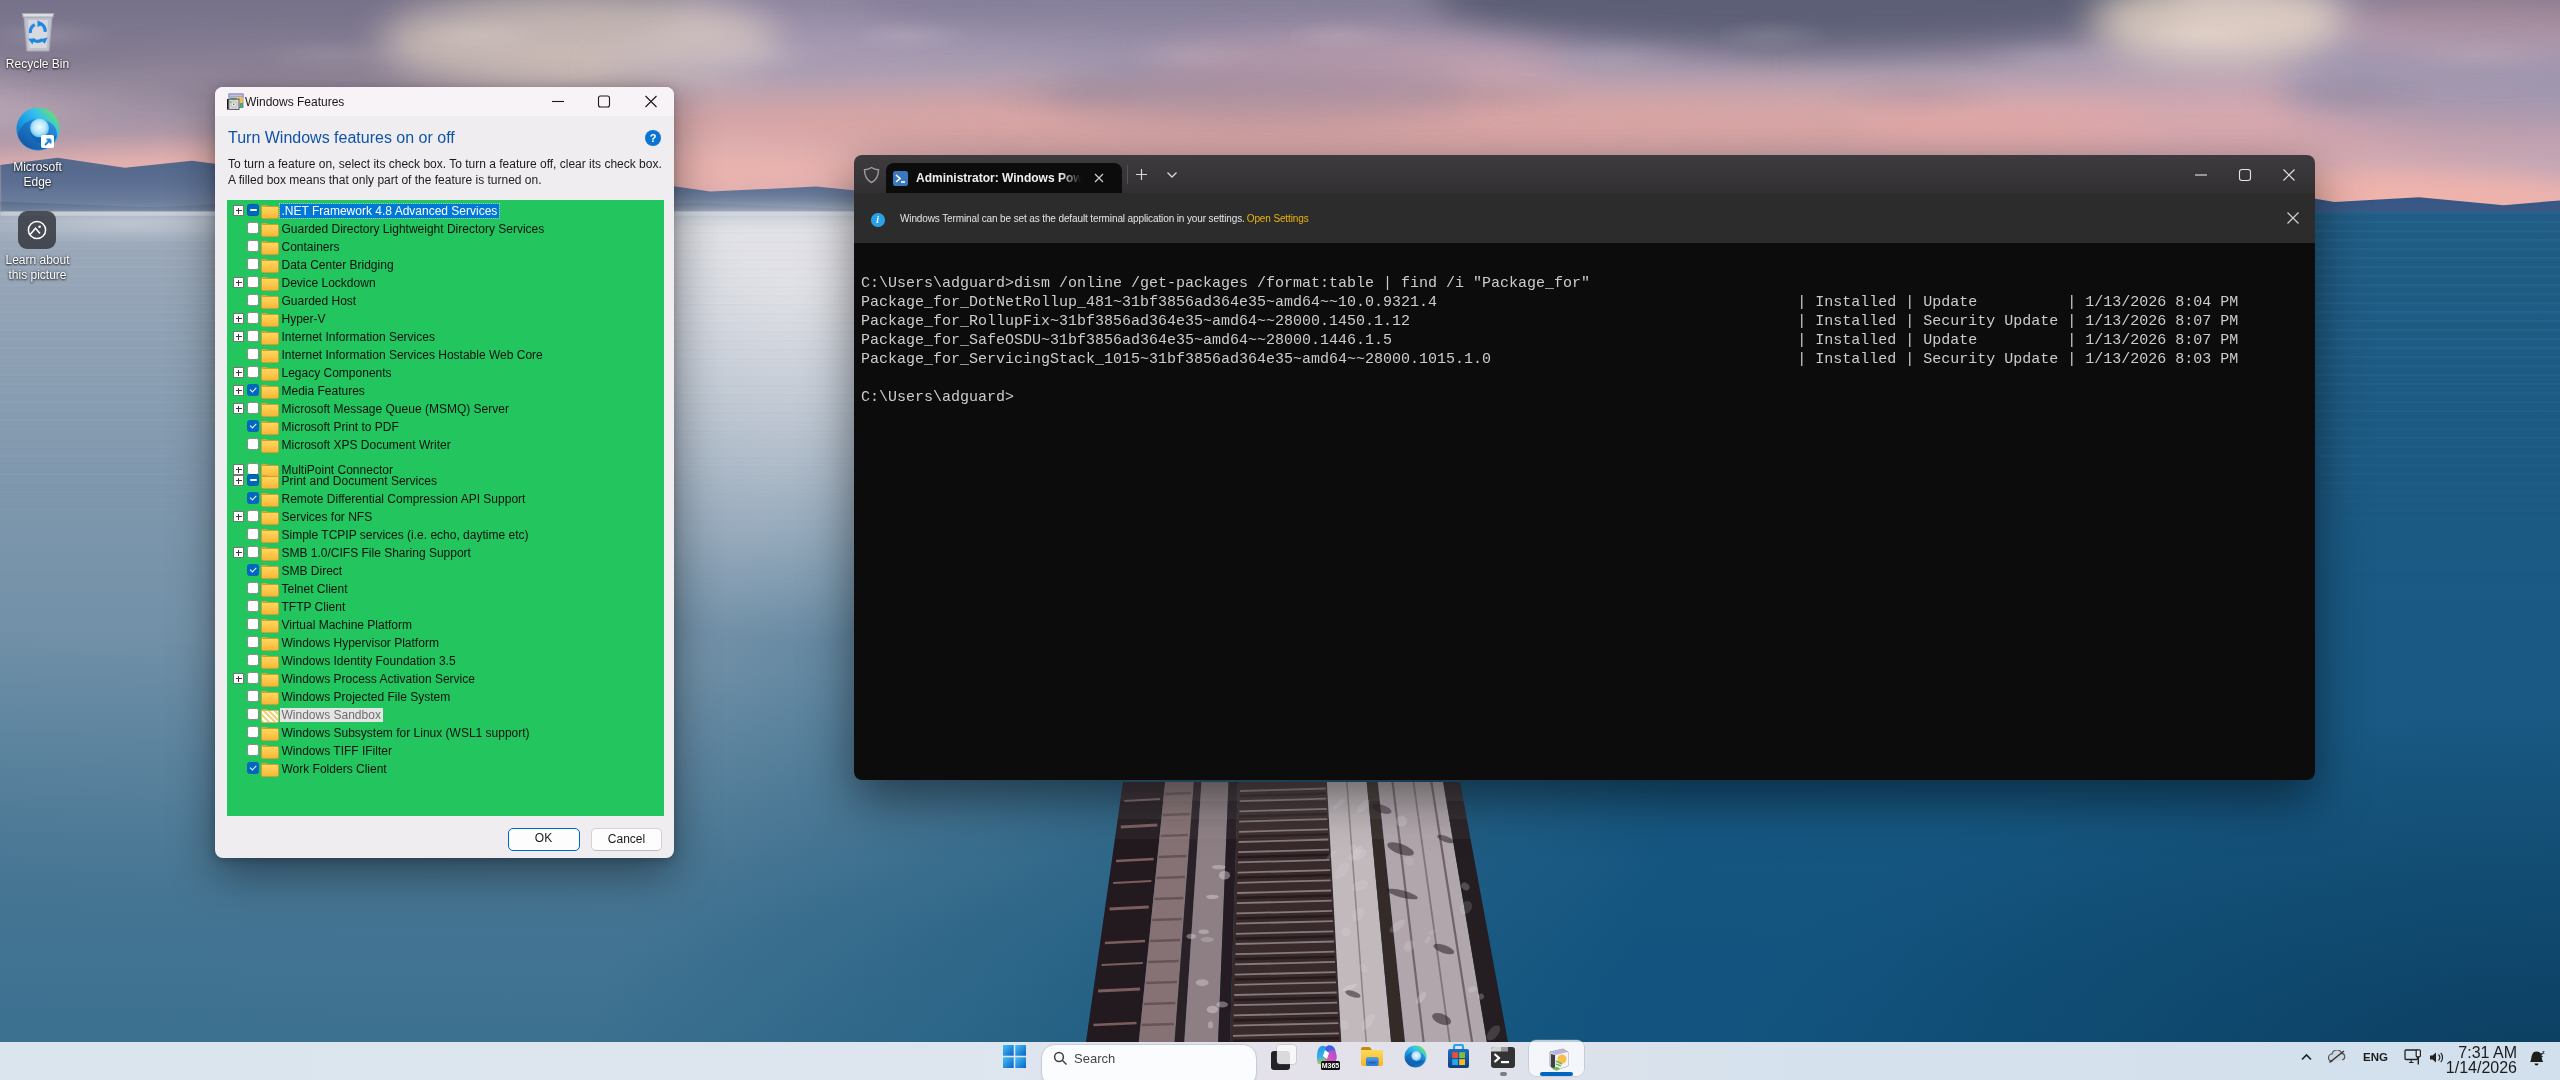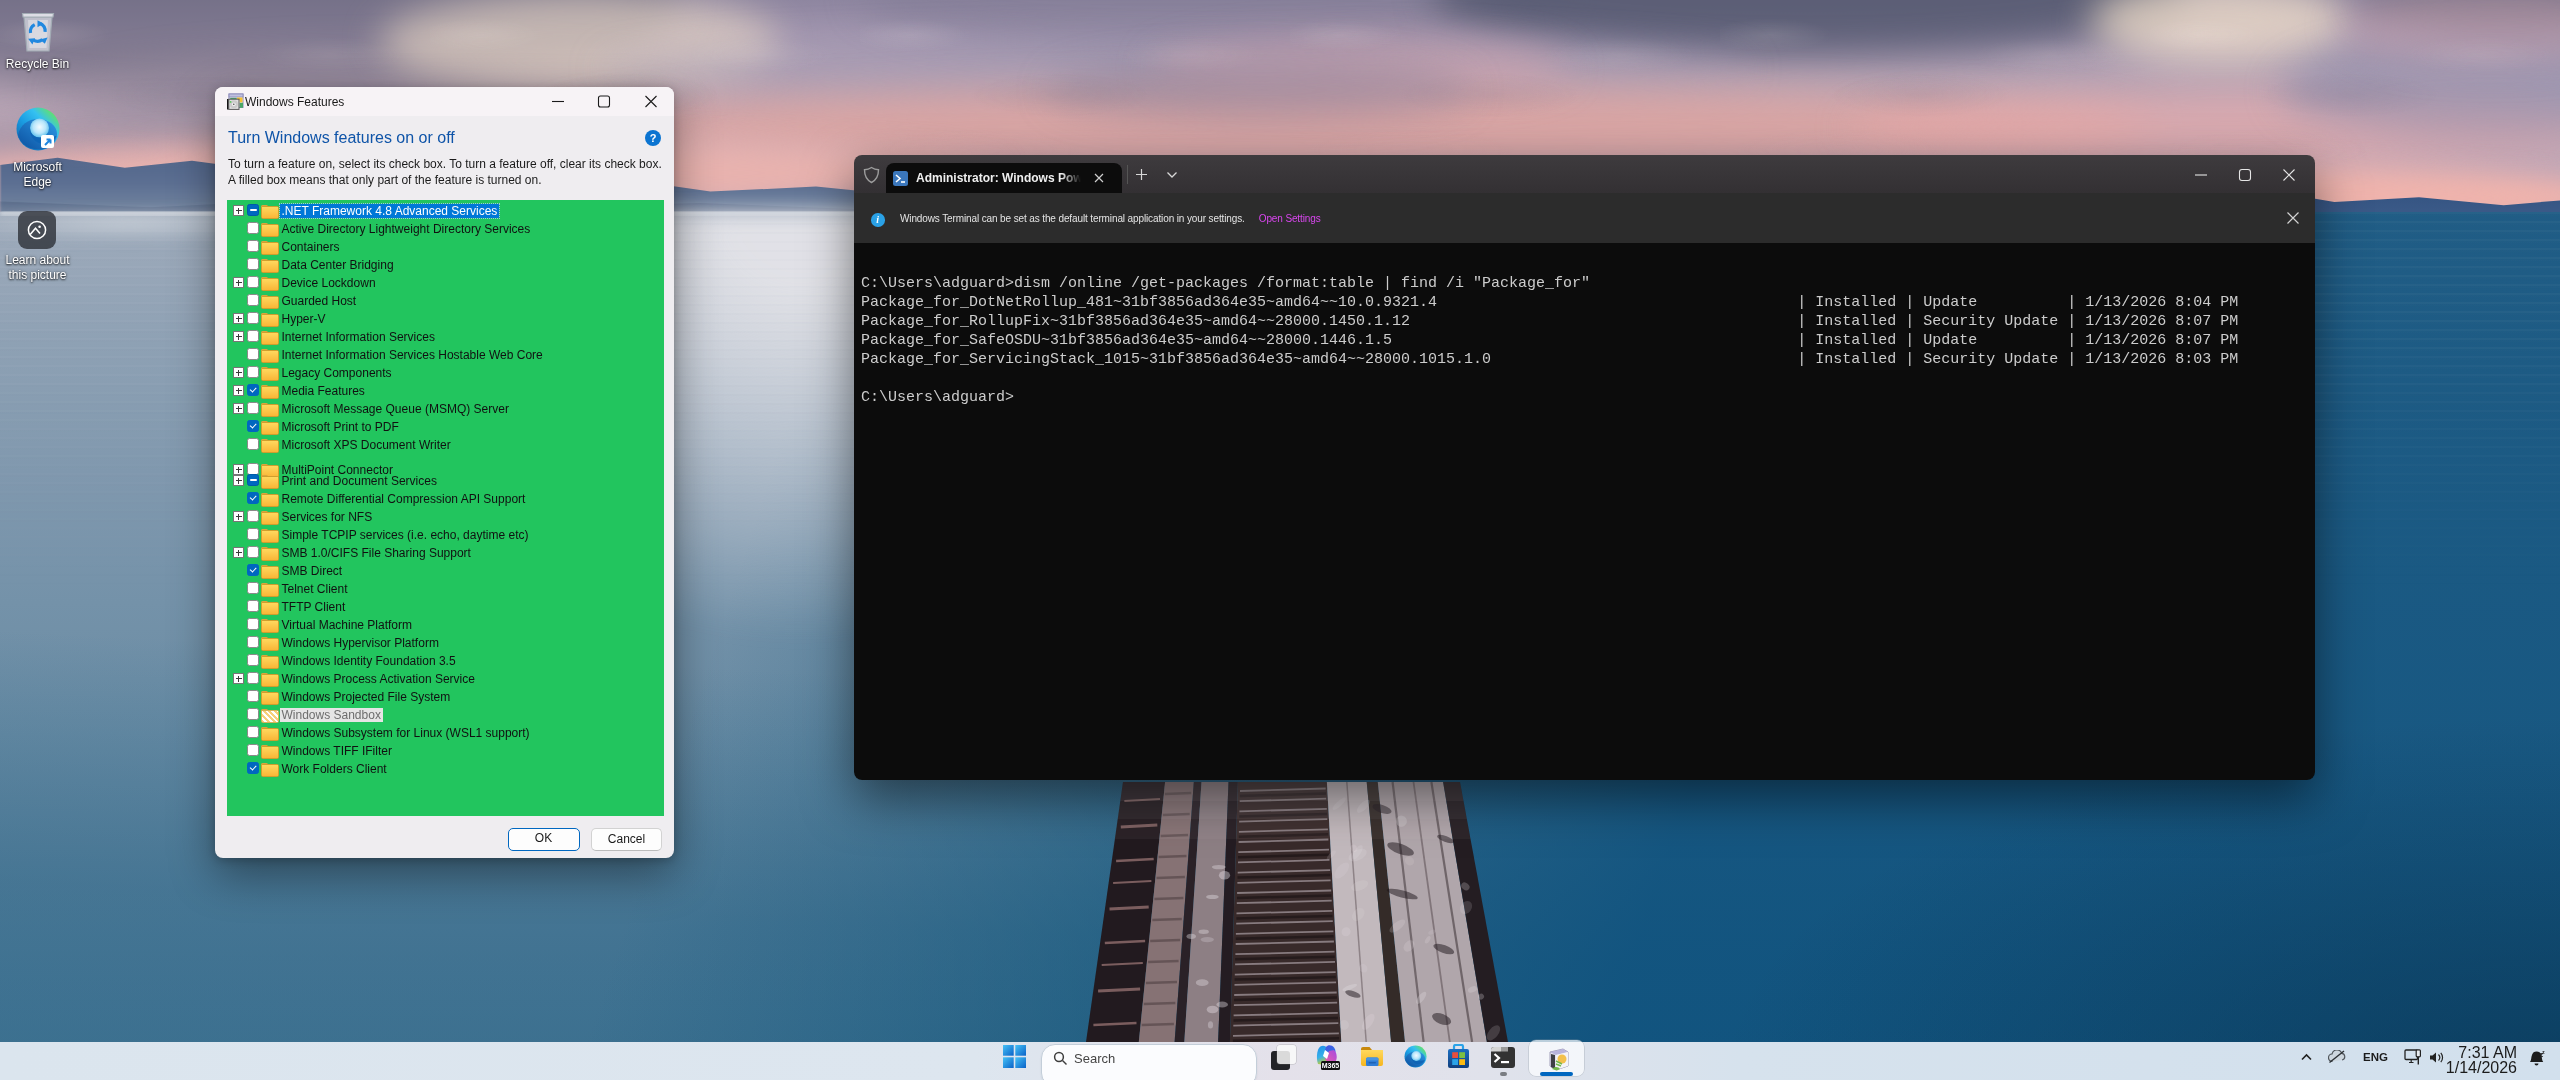--- a/index.html
+++ b/index.html
@@ -73,21 +73,21 @@
 .row .lbl.dis{background:#e5e5e5;color:#6d6d6d;}
 #dlgok{left:292.5px;top:741px;width:72px;height:23px;background:#fdfdfd;border:1.8px solid #0067c0;border-radius:5px;font-size:12px;color:#1a1a1a;text-align:center;line-height:19px;}
 #dlgcancel{left:376px;top:741px;width:71px;height:23px;background:#fdfdfd;border:1px solid #d2d2d2;border-bottom-color:#bbb;border-radius:5px;font-size:12px;color:#1a1a1a;text-align:center;line-height:21px;}
 
 #term{left:854px;top:155px;width:1461px;height:625px;border-radius:8px;box-shadow:0 18px 50px rgba(0,0,0,.5);}
 #tbar{left:0;top:0;width:100%;height:38px;background:linear-gradient(180deg,#3e3b3e,#333033);border-radius:8px 8px 0 0;}
 #ttab{left:32px;top:8px;width:236px;height:30px;background:#0c0c0c;border-radius:8px 8px 0 0;}
 #ttab .txt{position:absolute;left:30px;top:8px;font-size:12px;font-weight:bold;color:#efefef;width:165px;overflow:hidden;white-space:nowrap;-webkit-mask-image:linear-gradient(90deg,#000 88%,transparent);}
 #tbanner{left:0;top:38px;width:100%;height:50px;background:#2c2c2c;}
 #tbanner .msg{position:absolute;left:46px;top:19.5px;font-size:10px;letter-spacing:-0.12px;color:#e4e4e4;white-space:nowrap;}
-#tbanner .os{color:#d946ef;margin-left:14px;}
+#tbanner .os{color:#eab308;margin-left:2px;}
 #infoc{left:871px;top:213px;width:13.5px;height:13.5px;border-radius:50%;background:#2aa1e6;color:#fff;font-size:10px;font-weight:bold;text-align:center;line-height:13.5px;font-family:"Liberation Serif",serif;font-style:italic;}
 #tcontent{left:0;top:88px;width:100%;height:537px;background:#0c0c0c;border-radius:0 0 8px 8px;}
 #tcontent pre{position:absolute;left:7px;top:31px;margin:0;font-family:"Liberation Mono",monospace;font-size:15px;line-height:19px;color:#cccccc;}
 
 .dlabel{color:#fff;font-size:12px;text-align:center;text-shadow:0 1px 2px rgba(0,0,0,.8),0 0 3px rgba(0,0,0,.55);line-height:14.5px;}
 
 </style></head>
 <body>
 <div id="stage">
   <div id="sky">
@@ -323,21 +323,21 @@
     <div id="tree">
 <div class="row" style="top:1px">
           <span class="exp"></span>
           <span class="cb part"></span>
           <span class="fold"></span>
           <span class="lbl sel">.NET Framework 4.8 Advanced Services</span>
         </div>
 <div class="row" style="top:19px">
           <span class="cb"></span>
           <span class="fold"></span>
-          <span class="lbl">Active Directory Lightweight Directory Services</span>
+          <span class="lbl">Guarded Directory Lightweight Directory Services</span>
         </div>
 <div class="row" style="top:37px">
           <span class="cb"></span>
           <span class="fold"></span>
           <span class="lbl">Containers</span>
         </div>
 <div class="row" style="top:55px">
           <span class="cb"></span>
           <span class="fold"></span>
           <span class="lbl">Data Center Bridging</span>

